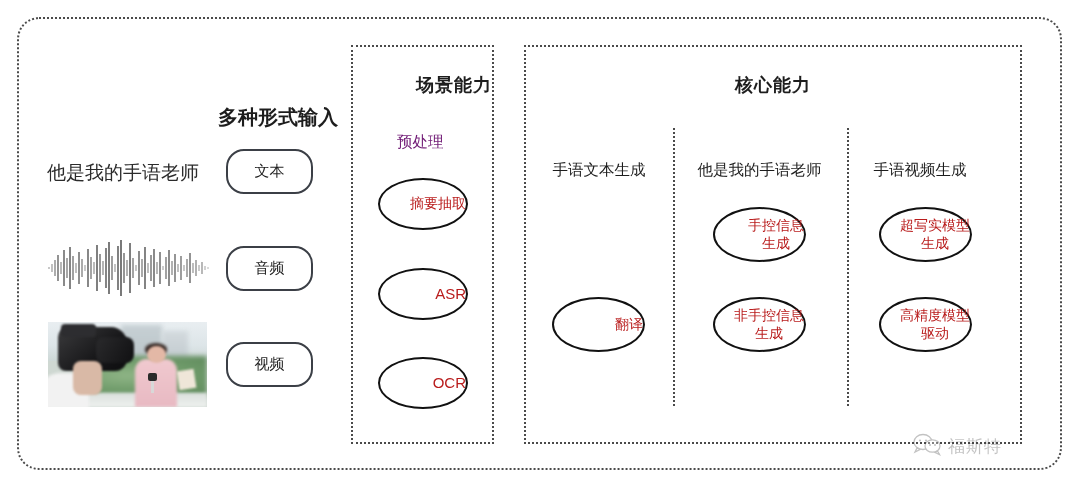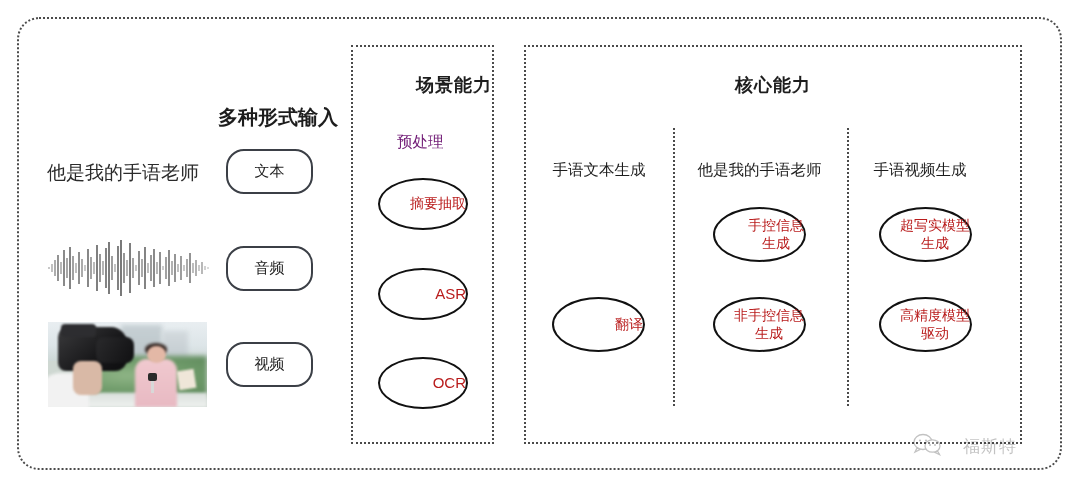--- a/index.html
+++ b/index.html
@@ -244,21 +244,21 @@
     filter: blur(1.4px);
   }
 
   
   .watermark {
     position: absolute;
     left: 912px;
     top: 432px;
     display: flex;
     align-items: center;
-    gap: 21px;
+    gap: 6px;
     opacity: 0.30;
   }
   .wm-text {
     font-size: 17px;
     color: #3a3a3a;
     letter-spacing: 1px;
   }
   .wm-icon { display: block; }
 </style>
 </head>

